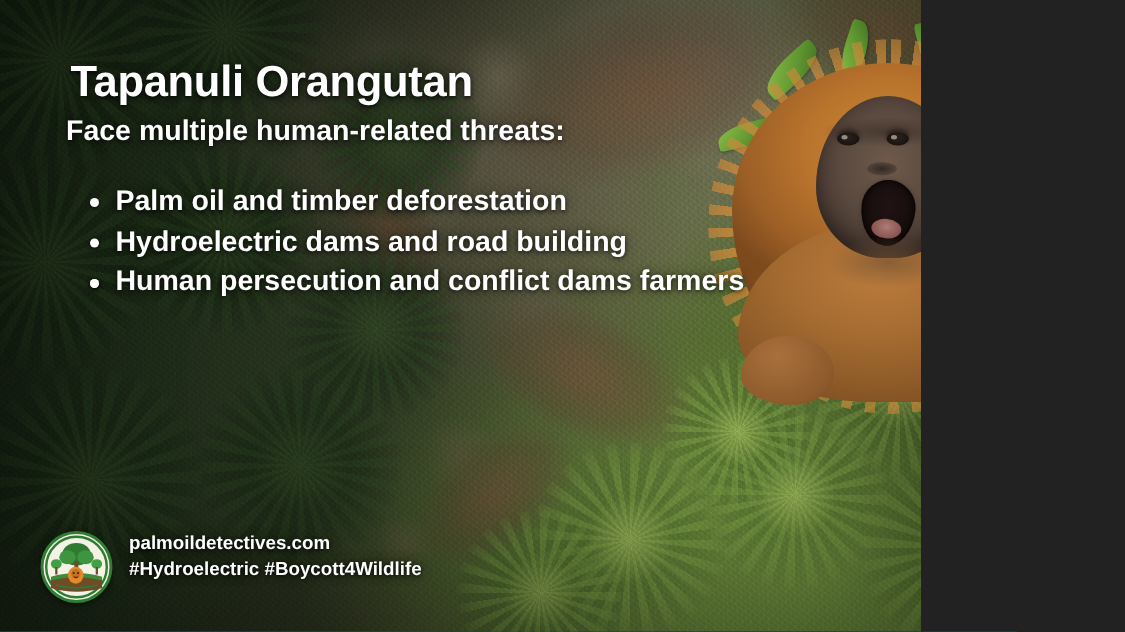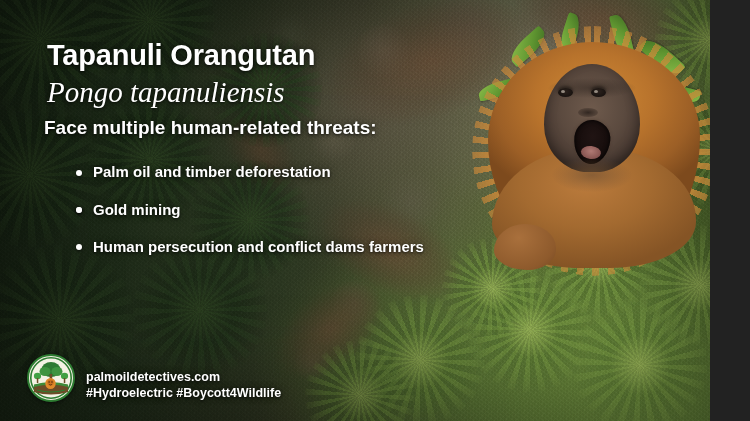--- a/index.html
+++ b/index.html
@@ -3,21 +3,21 @@
 <meta charset="utf-8">
 <title>Tapanuli Orangutan Infographic</title>
 <style>
   html, body {
     margin: 0;
     padding: 0;
     background: #222;
   }
   #poster {
     position: relative;
-    width: 710px;
+    width: 614px;
     height: 421px;
     overflow: hidden;
     font-family: "Liberation Sans", sans-serif;
     background: #0f766e;
     user-select: none;
   }
 
   
   .bg-layer {
     position: absolute;
@@ -144,44 +144,44 @@
     margin: 0 0 22px 0;
     white-space: nowrap;
   }
   .threat-list {
     list-style: none;
     margin: 0;
     padding: 0;
   }
   .threat-item {
     position: relative;
-    font-size: 15px;
+    font-size: 19px;
     font-weight: bold;
     line-height: 1.42;
     padding-left: 33px;
-    margin: 16px;
+    margin: 0;
   }
   .threat-item .dot {
     position: absolute;
     left: 16px;
     top: .56em;
     width: 6px;
     height: 6px;
     border-radius: 50%;
     background: #ffffff;
     box-shadow: 0 1px 3px rgba(0,0,0,.7);
   }
 
   
   .brand {
     position: absolute;
     left: 27px;
     bottom: 19px;
     display: flex;
-    align-items: flex-end;
+    align-items: flex-start;
     gap: 11px;
   }
   .brand-logo {
     width: 44px;
     height: 44px;
     flex: 0 0 44px;
     border-radius: 50%;
     background: #f2f0e2;
     border: 2px solid #2e7d32;
     box-shadow: 0 1px 4px rgba(0,0,0,.55);
@@ -369,33 +369,32 @@
     <div class="ou-eye right"></div>
     <div class="ou-nose"></div>
     <div class="ou-mouth">
       <div class="ou-tongue"></div>
     </div>
     <div class="ou-chin"></div>
   </div>
 
   <div class="content">
     <h1 class="title">Tapanuli Orangutan</h1>
-    <div class="subtitle">Pongo tapanuliensis</div>
     <div class="lead">Face multiple human-related threats:</div>
     <ul class="threat-list">
       <li class="threat-item">
         <span class="dot"></span>
         <span>Palm oil and timber deforestation</span>
       </li>
       <li class="threat-item">
         <span class="dot"></span>
+        <span>Hydroelectric dams and road building</span>
       </li>
       <li class="threat-item">
         <span class="dot"></span>
-        <span>Gold mining</span>
       </li>
       <li class="threat-item">
         <span class="dot"></span>
         <span>Human persecution and conflict dams farmers</span>
       </li>
     </ul>
   </div>
 
   <div class="brand">
     <div class="brand-logo">

